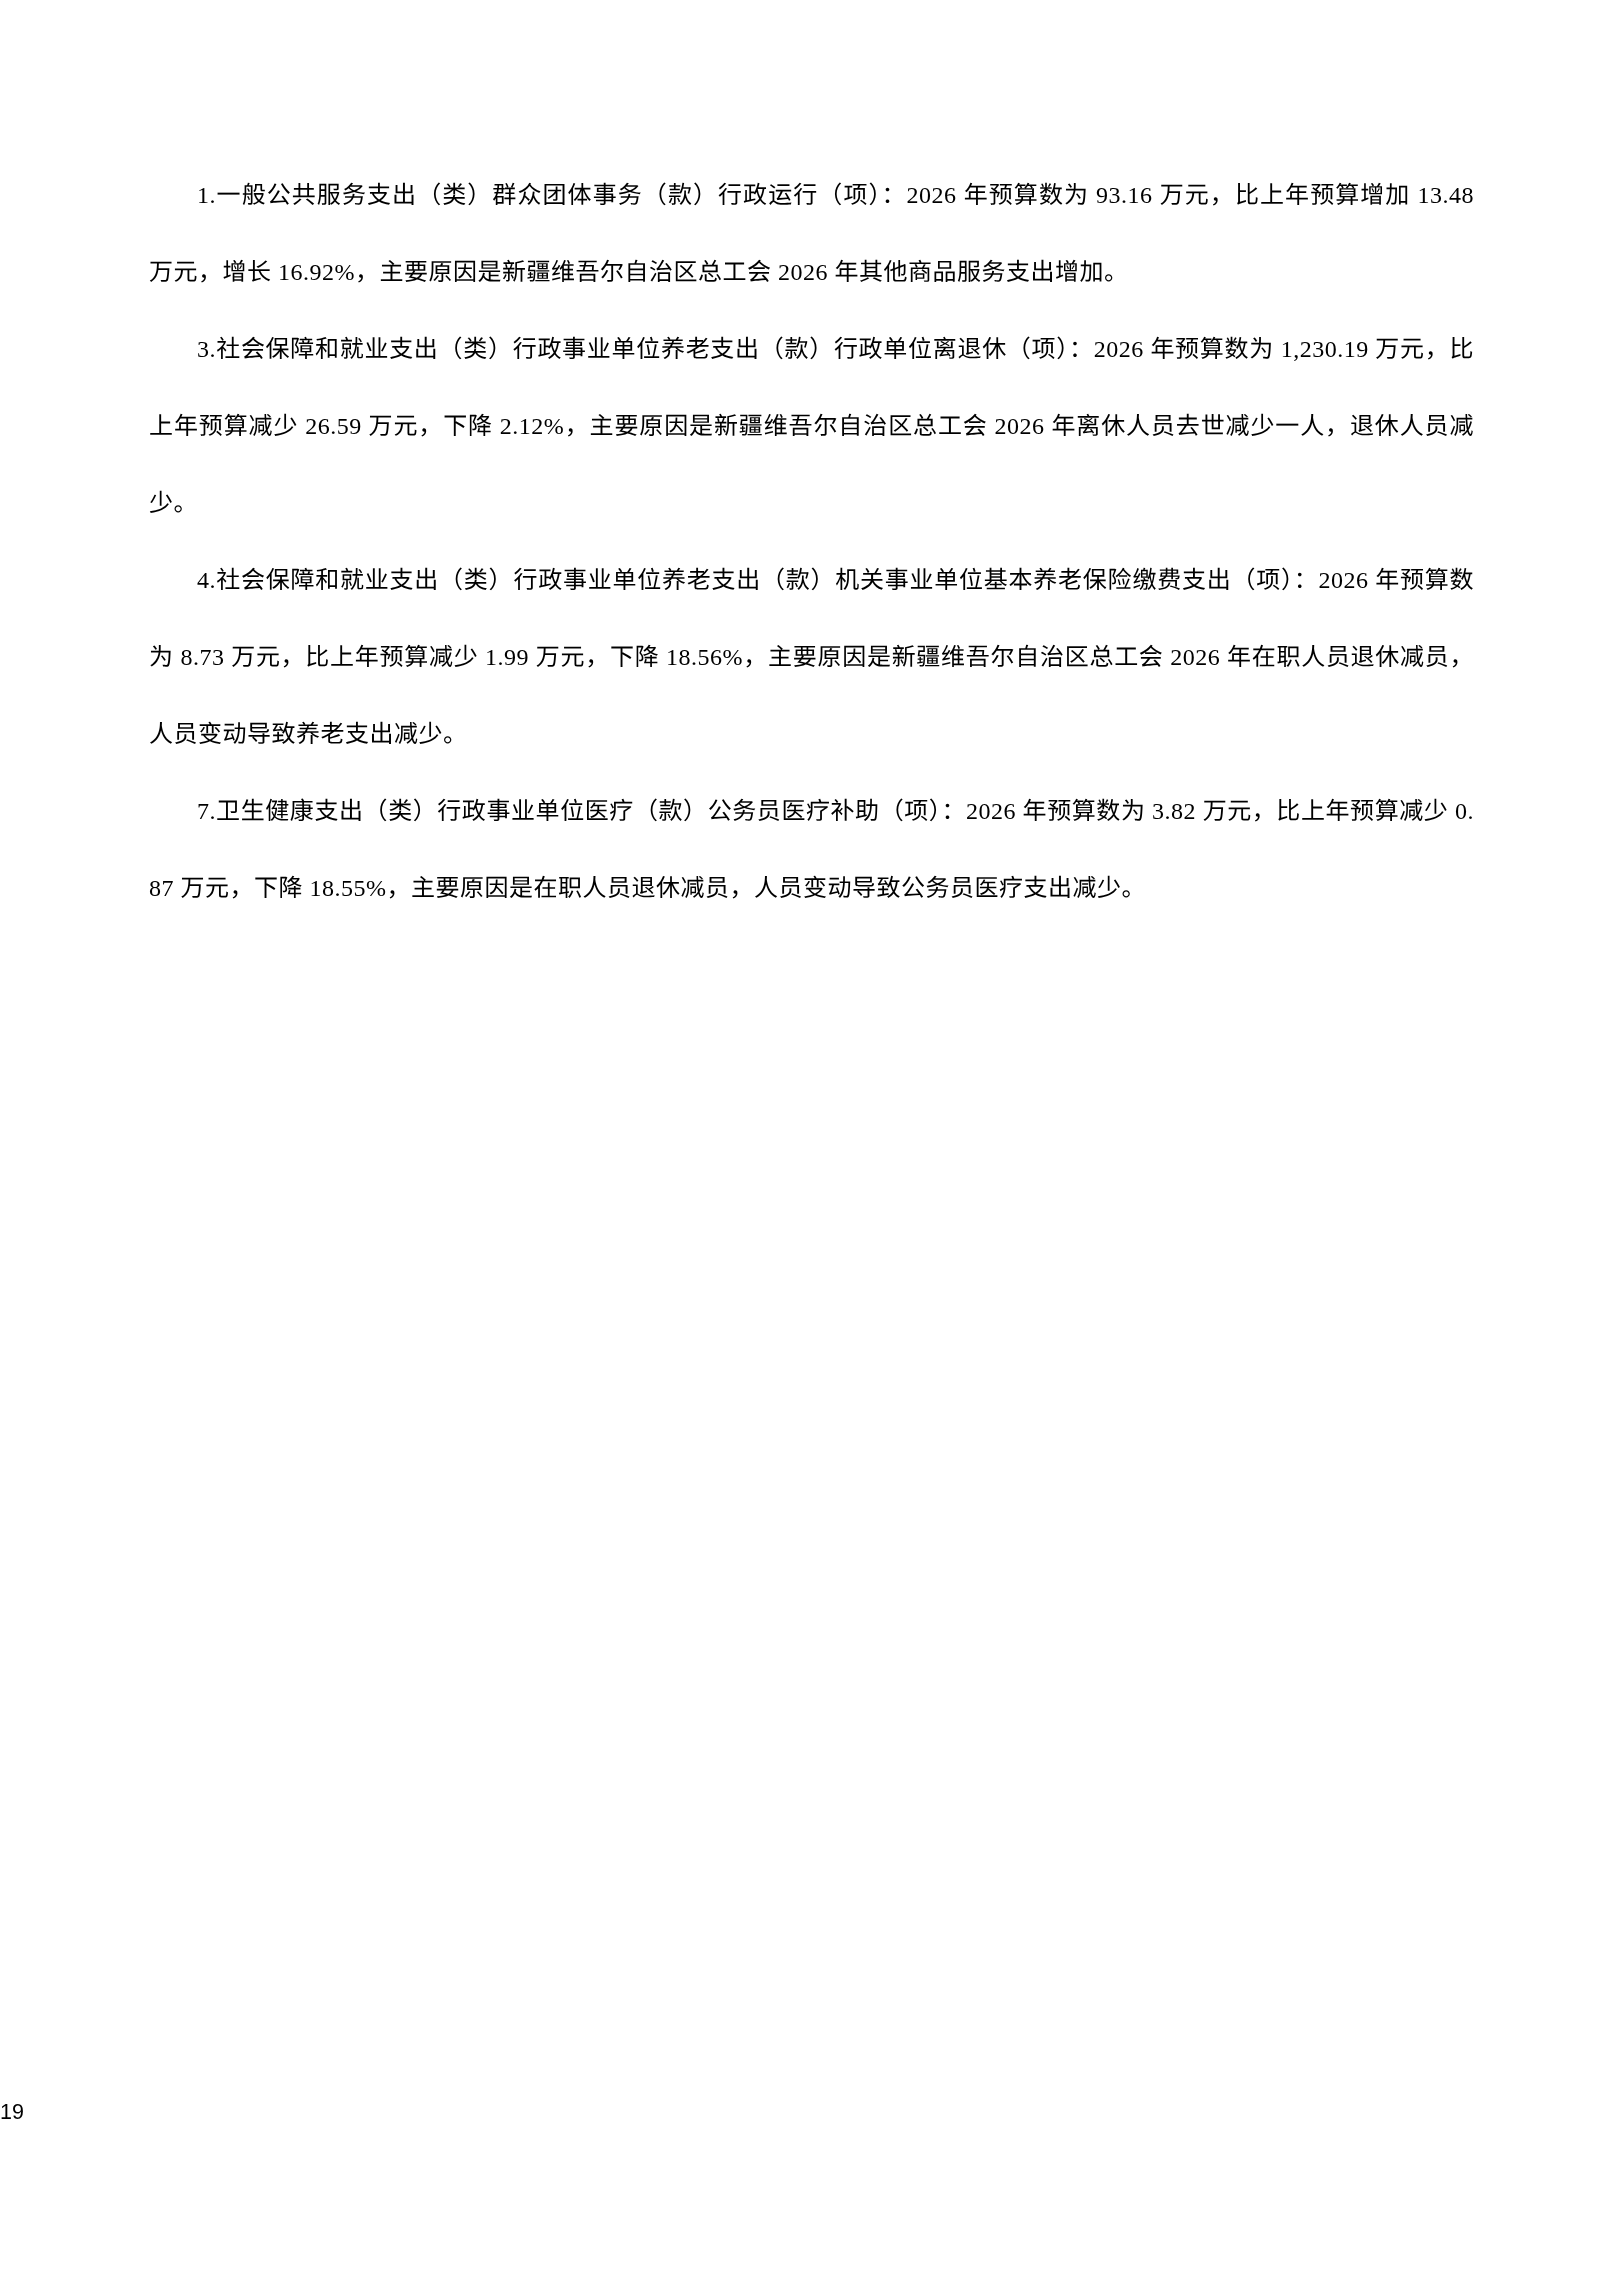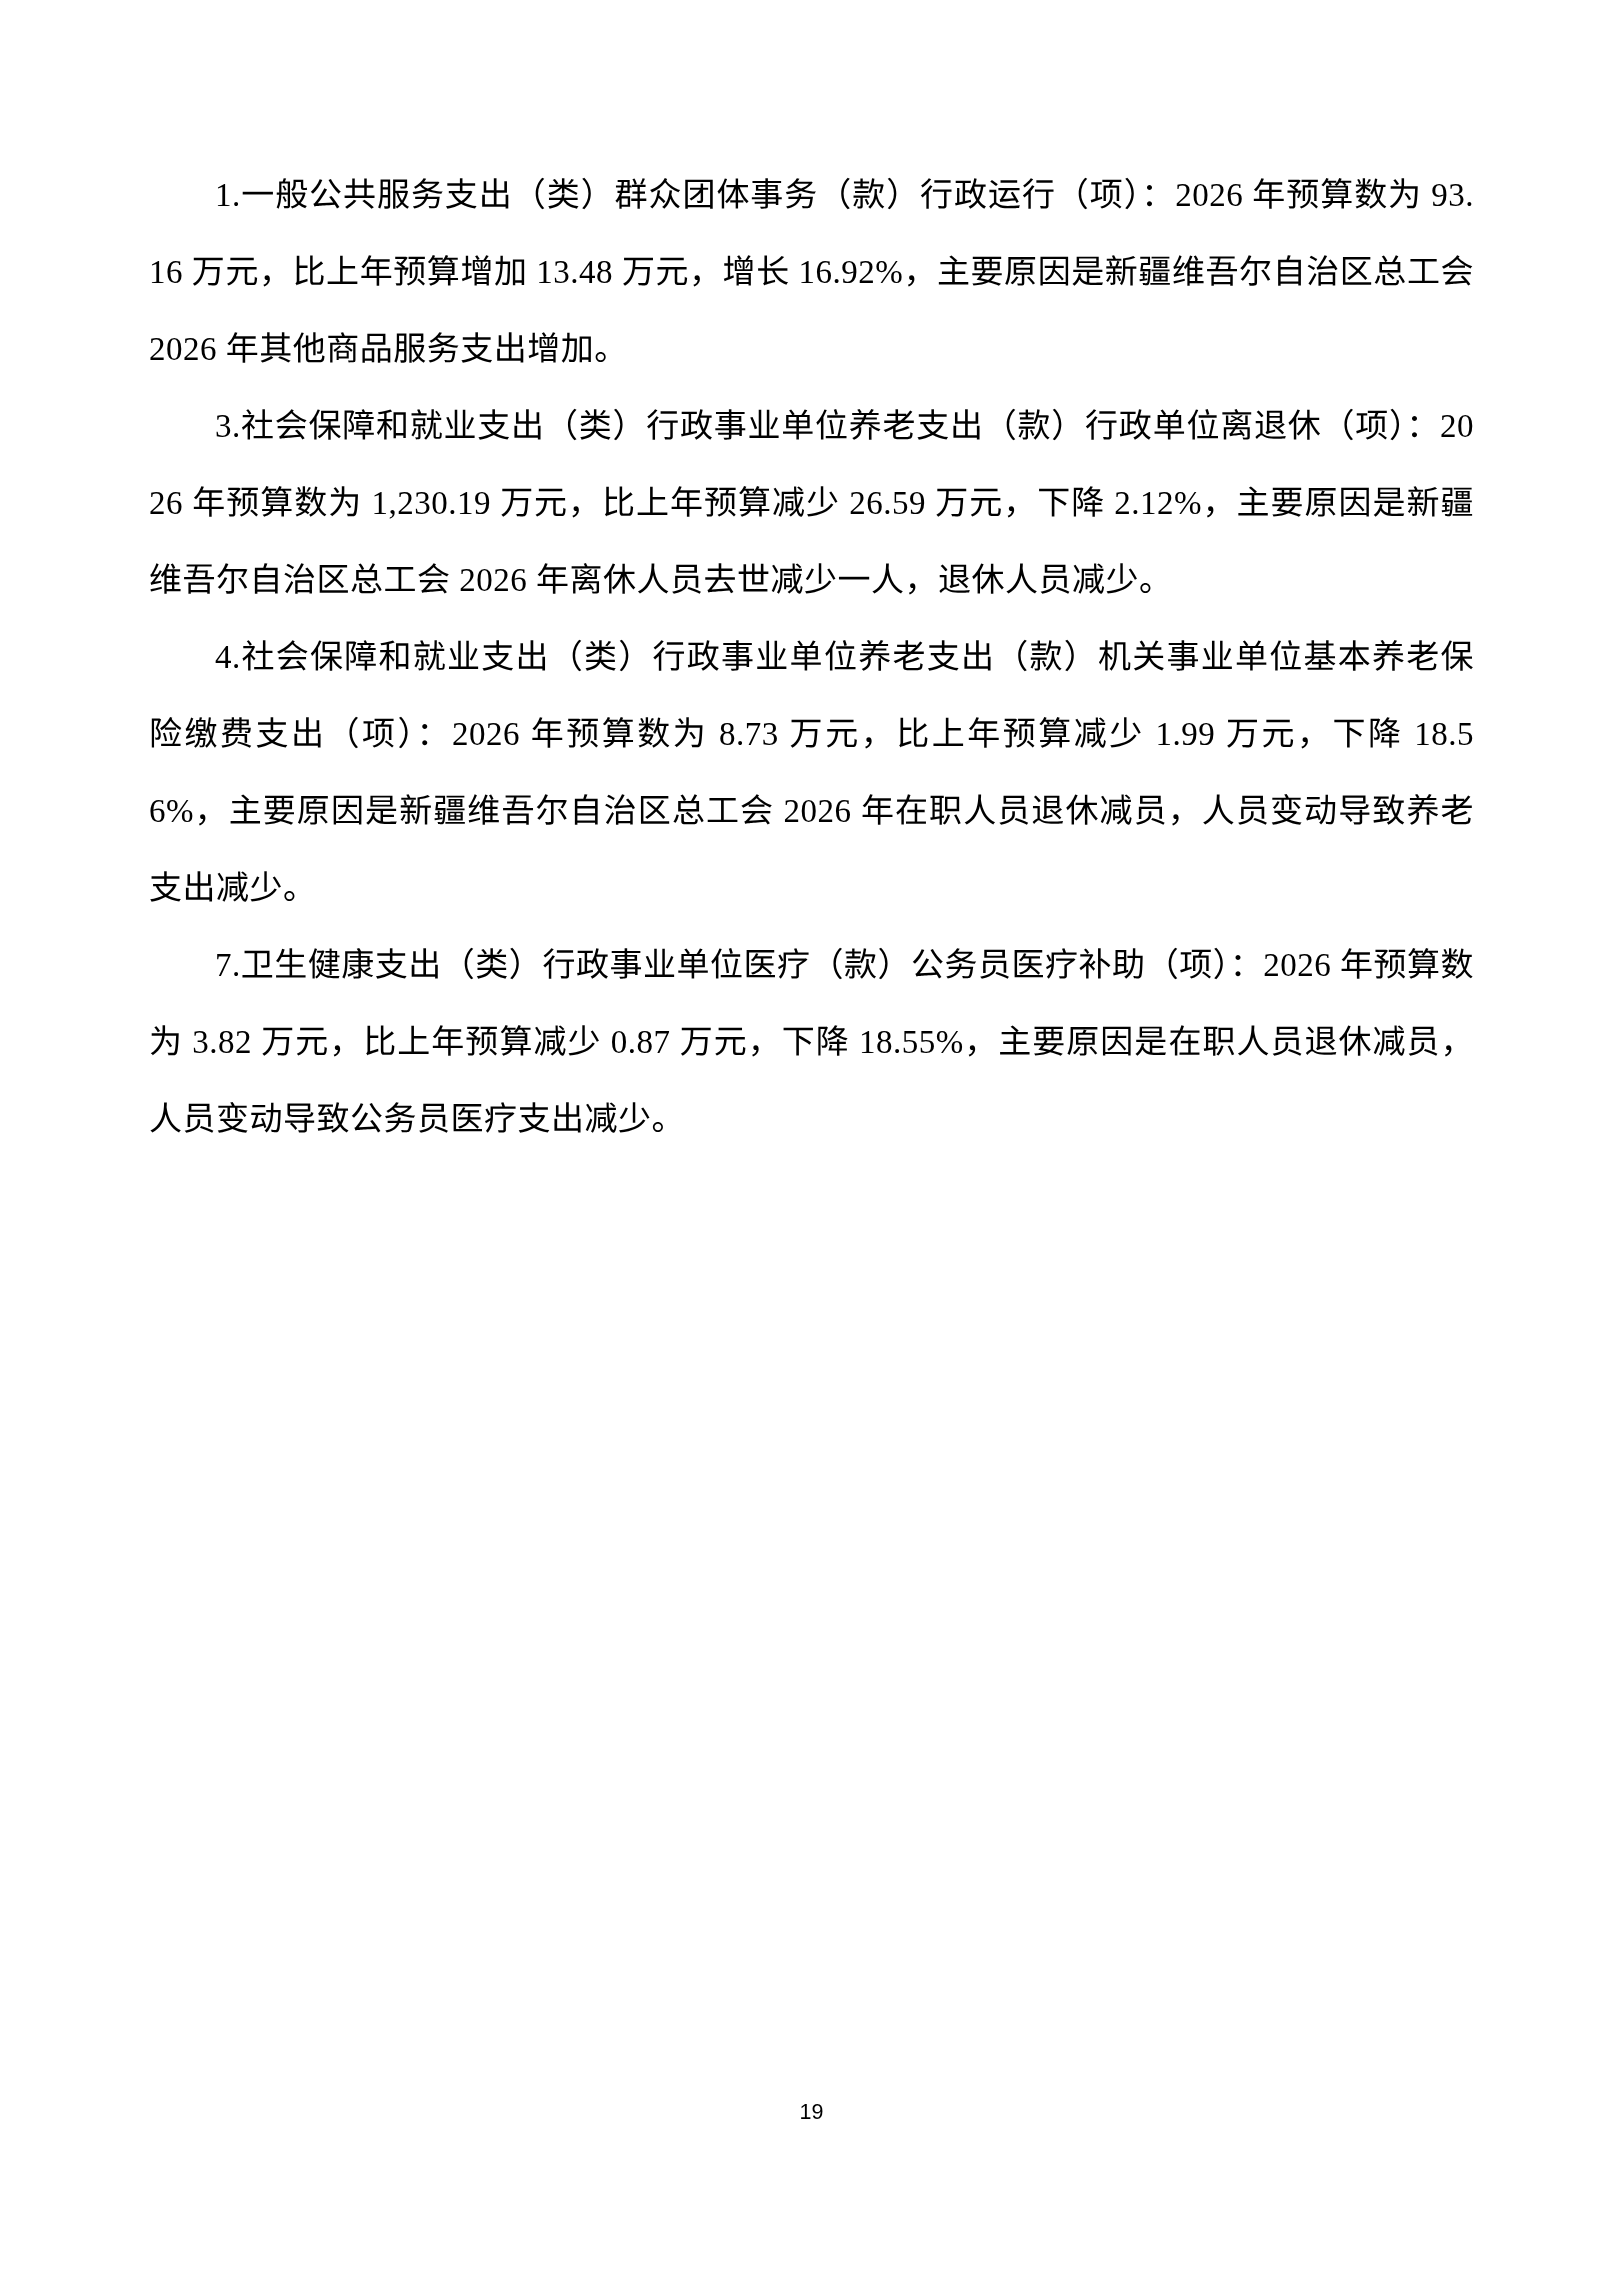--- a/index.html
+++ b/index.html
@@ -18,34 +18,33 @@
   }
   .content {
     position: absolute;
     left: 149px;
     top: 157px;
     width: 1325px;
   }
   .content p {
     margin: 0;
     padding: 0;
-    font-size: 33px;
+    font-size: 24px;
     line-height: 77px;
     text-indent: 2em;
     text-align: justify;
     text-justify: inter-ideograph;
     letter-spacing: 0.5px;
     word-break: break-all;
   }
   .page-number {
     position: absolute;
     top: 2100px;
     left: 0;
     width: 100%;
-    text-align: center;
     font-family: "Liberation Sans", "DejaVu Sans", sans-serif;
     font-size: 21.5px;
     line-height: 25.6px;
     color: #000000;
   }
 </style>
 </head>
 <body>
 
 <div class="page">

